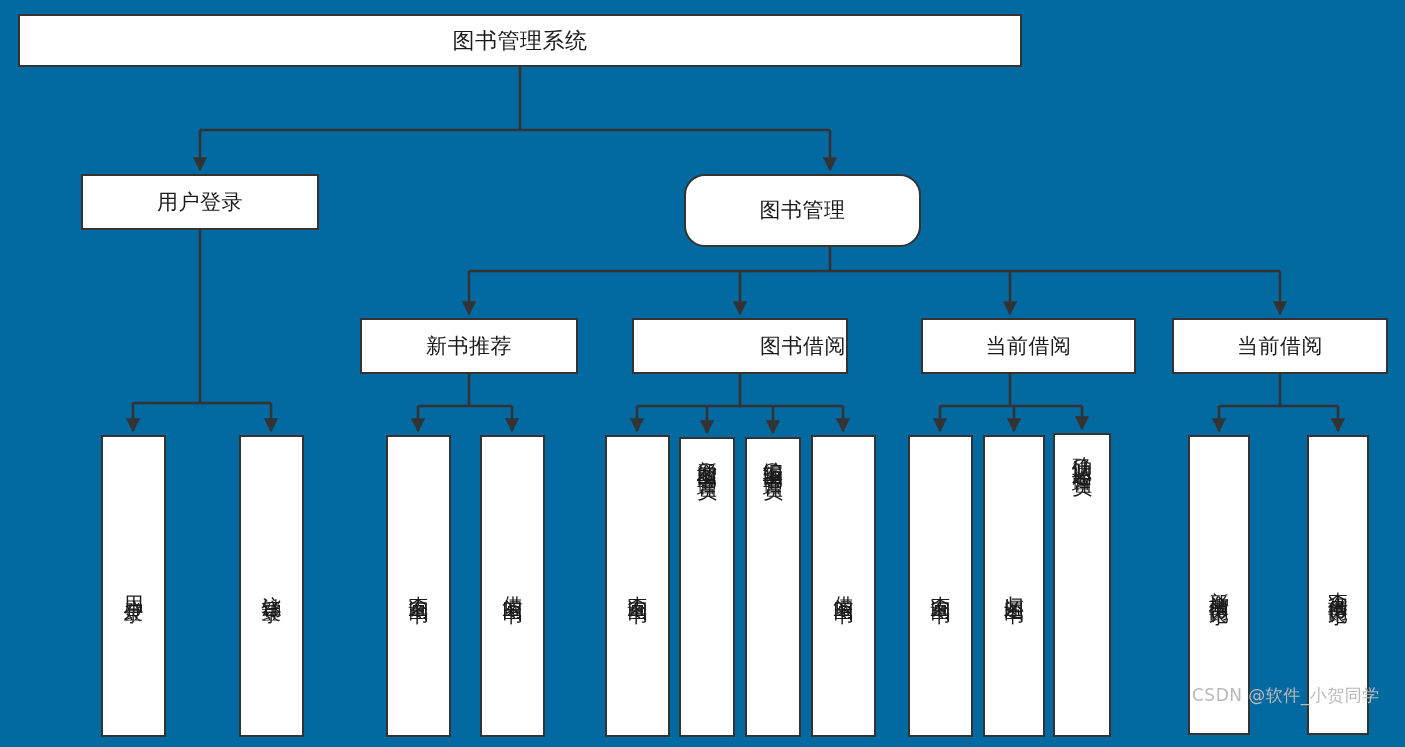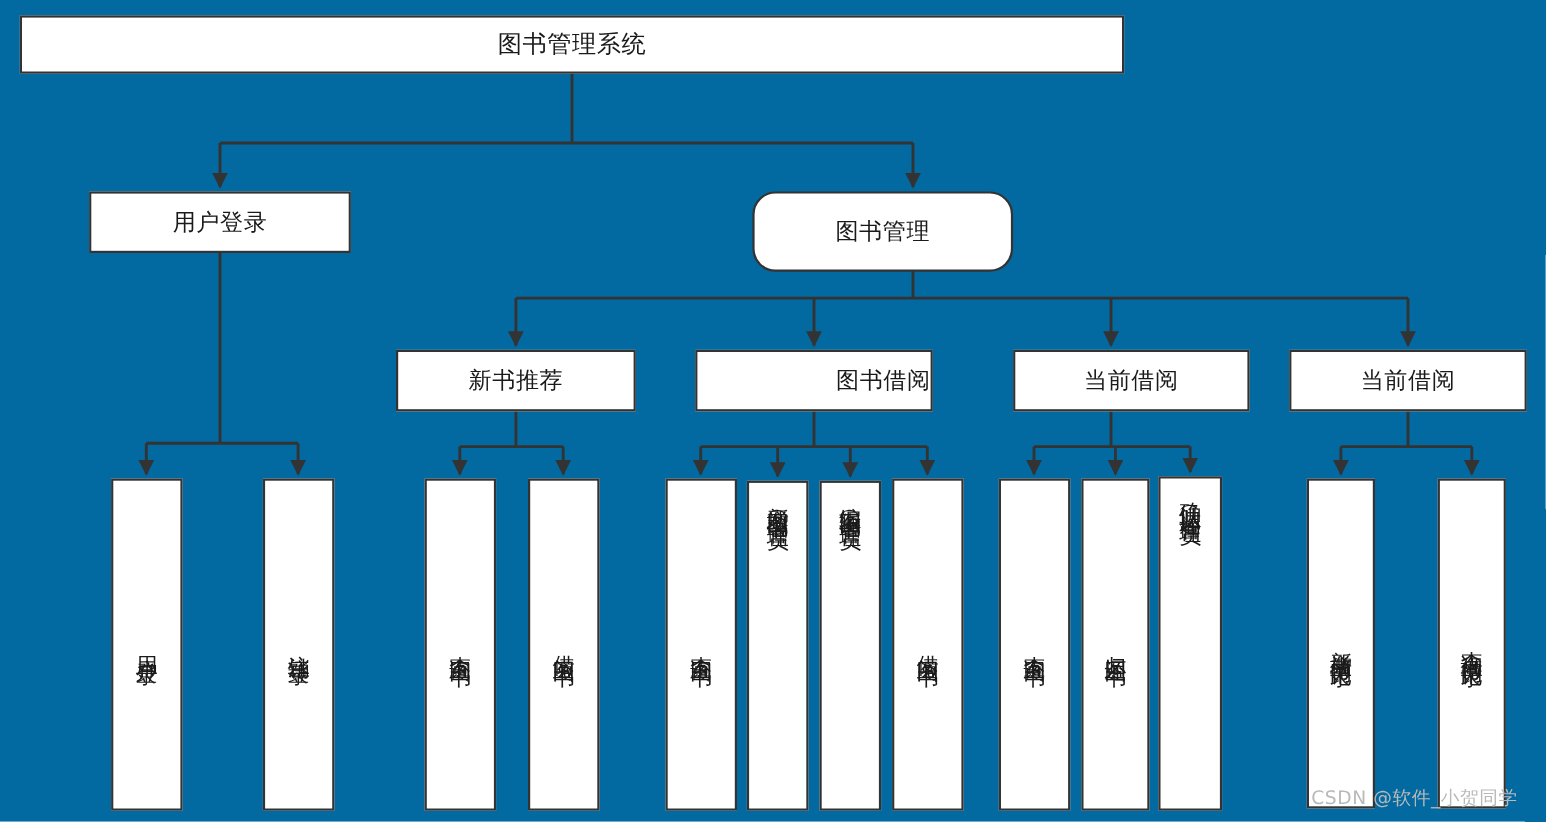--- a/index.html
+++ b/index.html
@@ -52,21 +52,21 @@
     line-height: 1.05;
     max-height: 100%;
   }
   .node.root .label { font-size: 22px; }
   .node.level1 .label { font-size: 21px; }
   .node.level2 .label { font-size: 21px; }
   .node.leaf .label { font-size: 20px; }
   .watermark {
     position: absolute;
     left: 1192px;
-    top: 714px;
+    top: 684px;
     font-size: 17px;
     color: #b9b9b9;
     letter-spacing: 0.5px;
     white-space: nowrap;
     font-family: "DejaVu Sans", "Liberation Sans", sans-serif;
   }
 </style>
 </head>
 <body>
 

